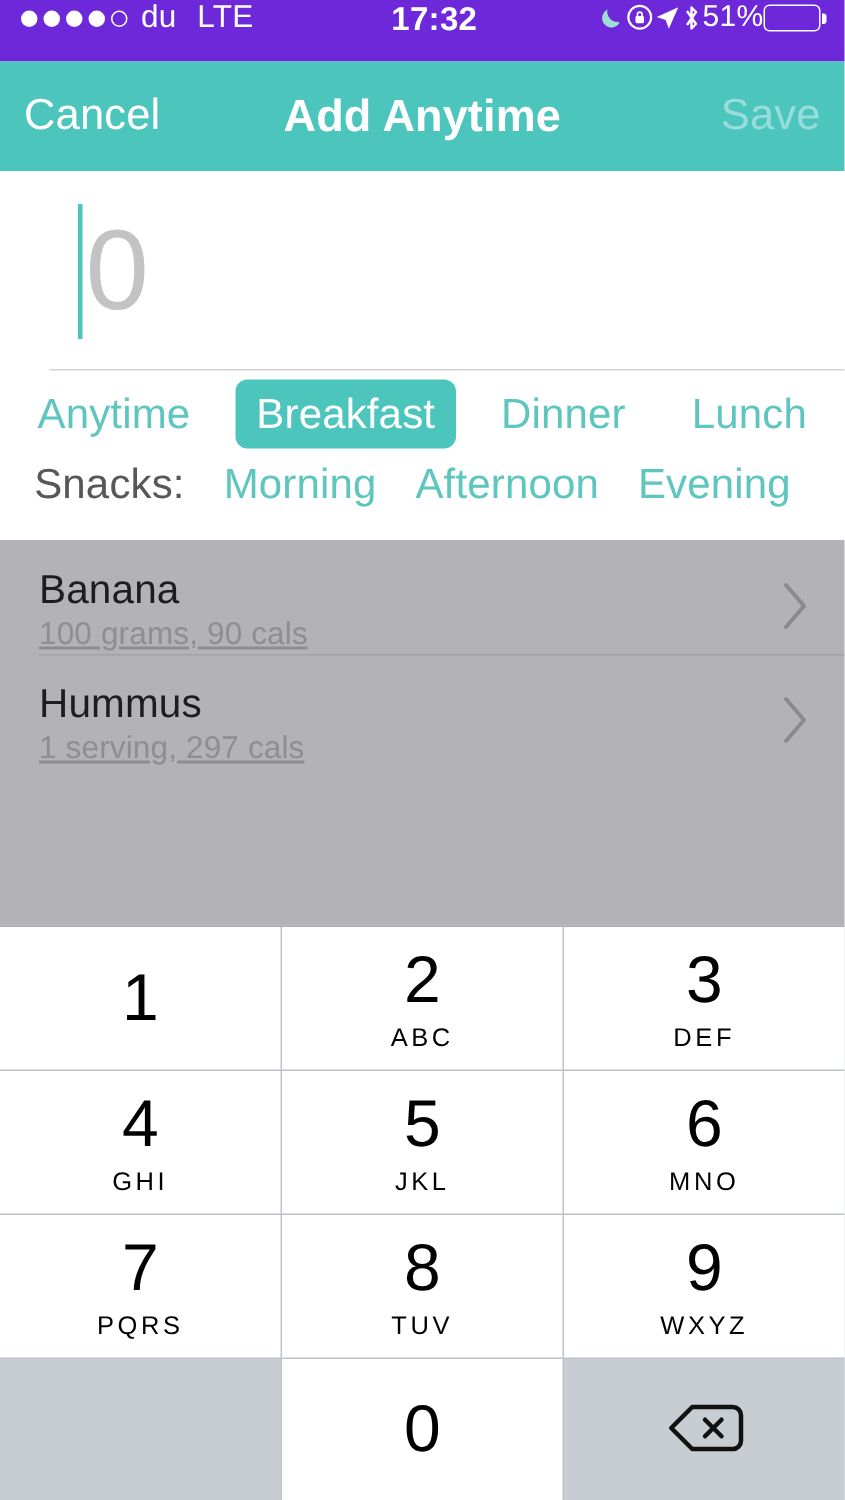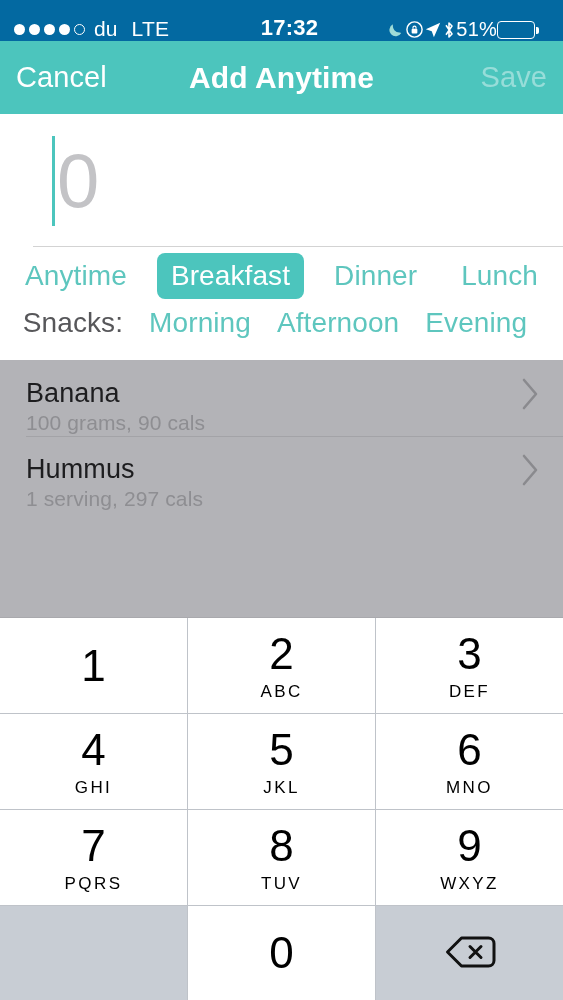--- a/index.html
+++ b/index.html
@@ -20,25 +20,25 @@
     height: 1000px;
     position: relative;
     display: flex;
     flex-direction: column;
     background: #ffffff;
   }
 
   
   .statusbar {
     height: 41px;
-    background: #0369a1;
+    background: #6d28d9;
     color: #ffffff;
     display: flex;
-    align-items: flex-end;
-    padding: 0 28px 0 14px;
+    align-items: flex-start;
+    padding: 0 16px 0 14px;
     box-sizing: border-box;
     font-size: 21px;
     position: relative;
     flex: 0 0 auto;
   }
   .sb-left {
     display: flex;
     align-items: center;
     gap: 9px;
   }
@@ -238,20 +238,21 @@
   
   .list-area {
     background: #b3b3b7;
     flex: 1 1 auto;
     overflow: hidden;
     position: relative;
   }
   .food-row {
     height: 76px;
     display: flex;
+    align-items: center;
     padding: 16px 22px 0 26px;
     box-sizing: border-box;
     position: relative;
     cursor: pointer;
   }
   .food-row + .food-row::before {
     content: "";
     position: absolute;
     left: 26px;
     right: 0;
@@ -270,20 +271,21 @@
     font-size: 27px;
     color: #1d1d1f;
     line-height: 1;
     letter-spacing: 0.1px;
   }
   .food-detail {
     font-size: 21px;
     color: #8e8e92;
     line-height: 1;
     letter-spacing: 0.1px;
+    text-decoration: underline;
   }
   .chev {
     flex: 0 0 auto;
     color: #8a8a8e;
     display: block;
   }
   .list-fill { flex: 1 1 auto; }
 
   
   .keypad {

